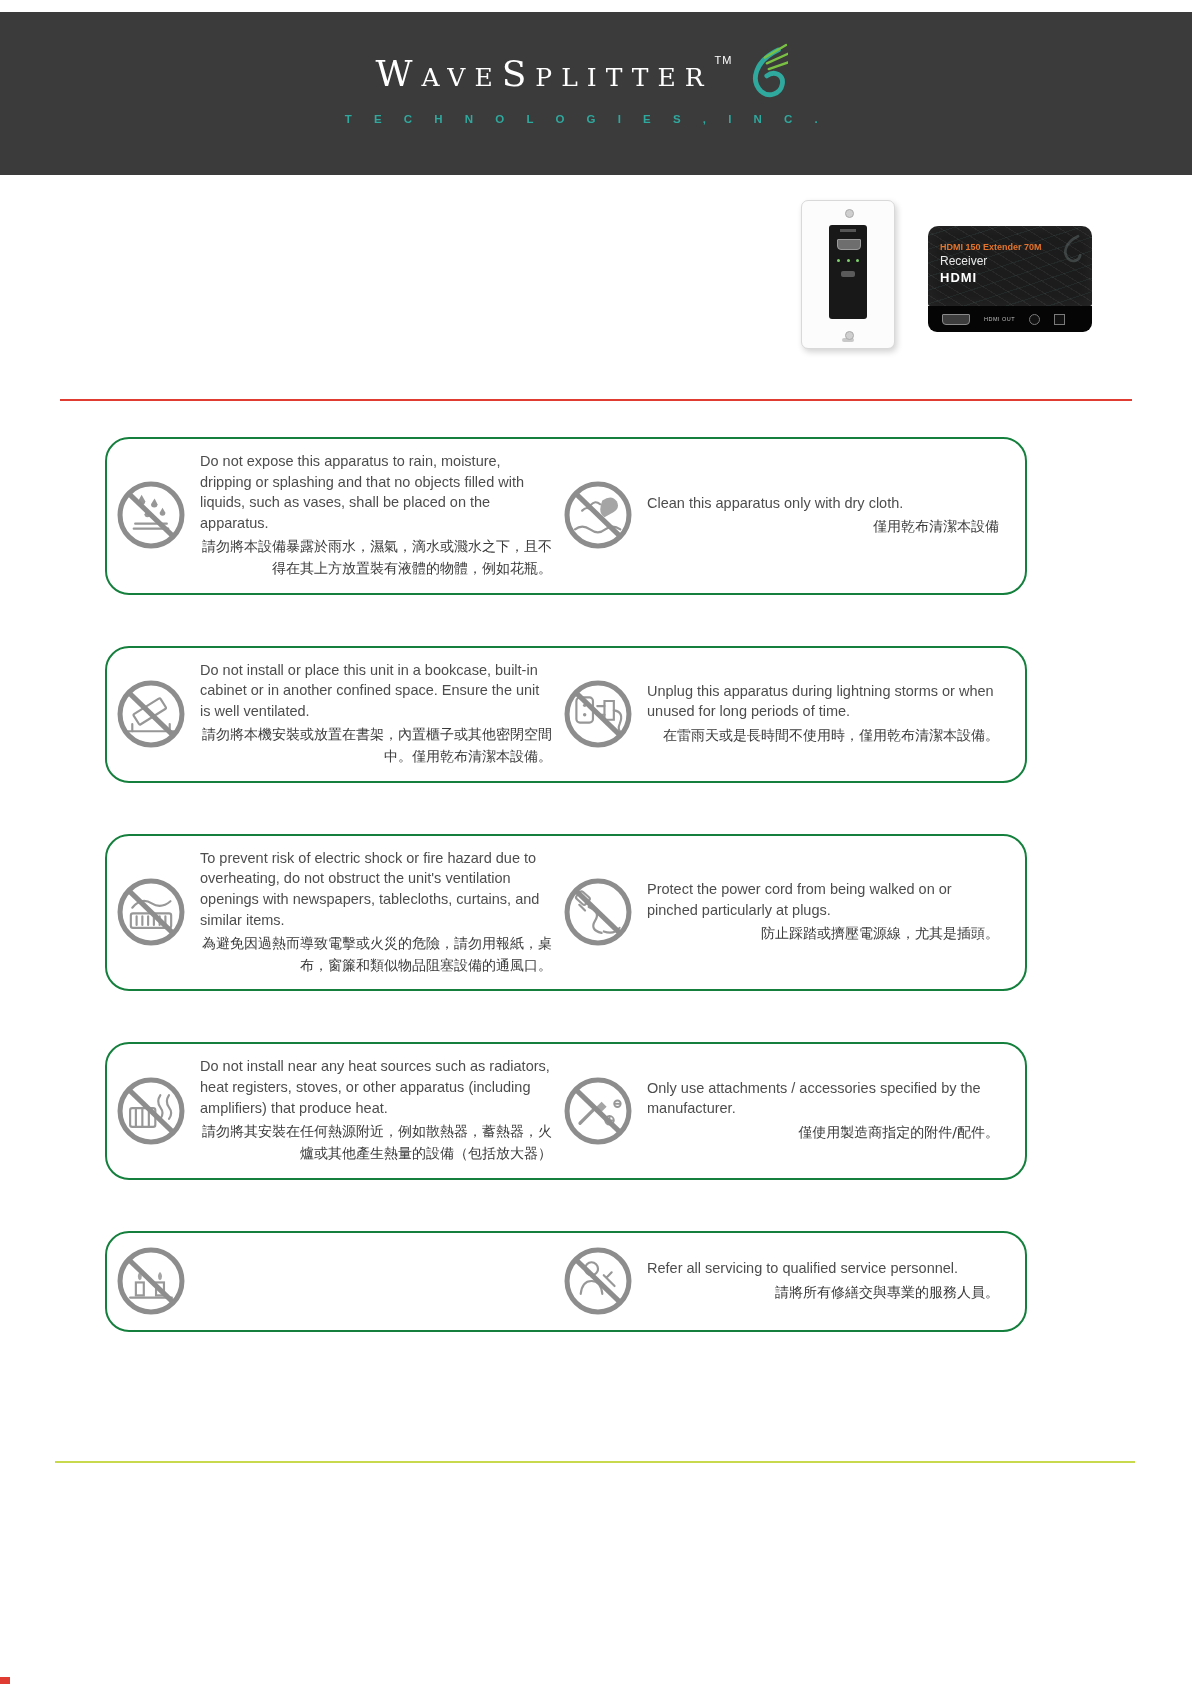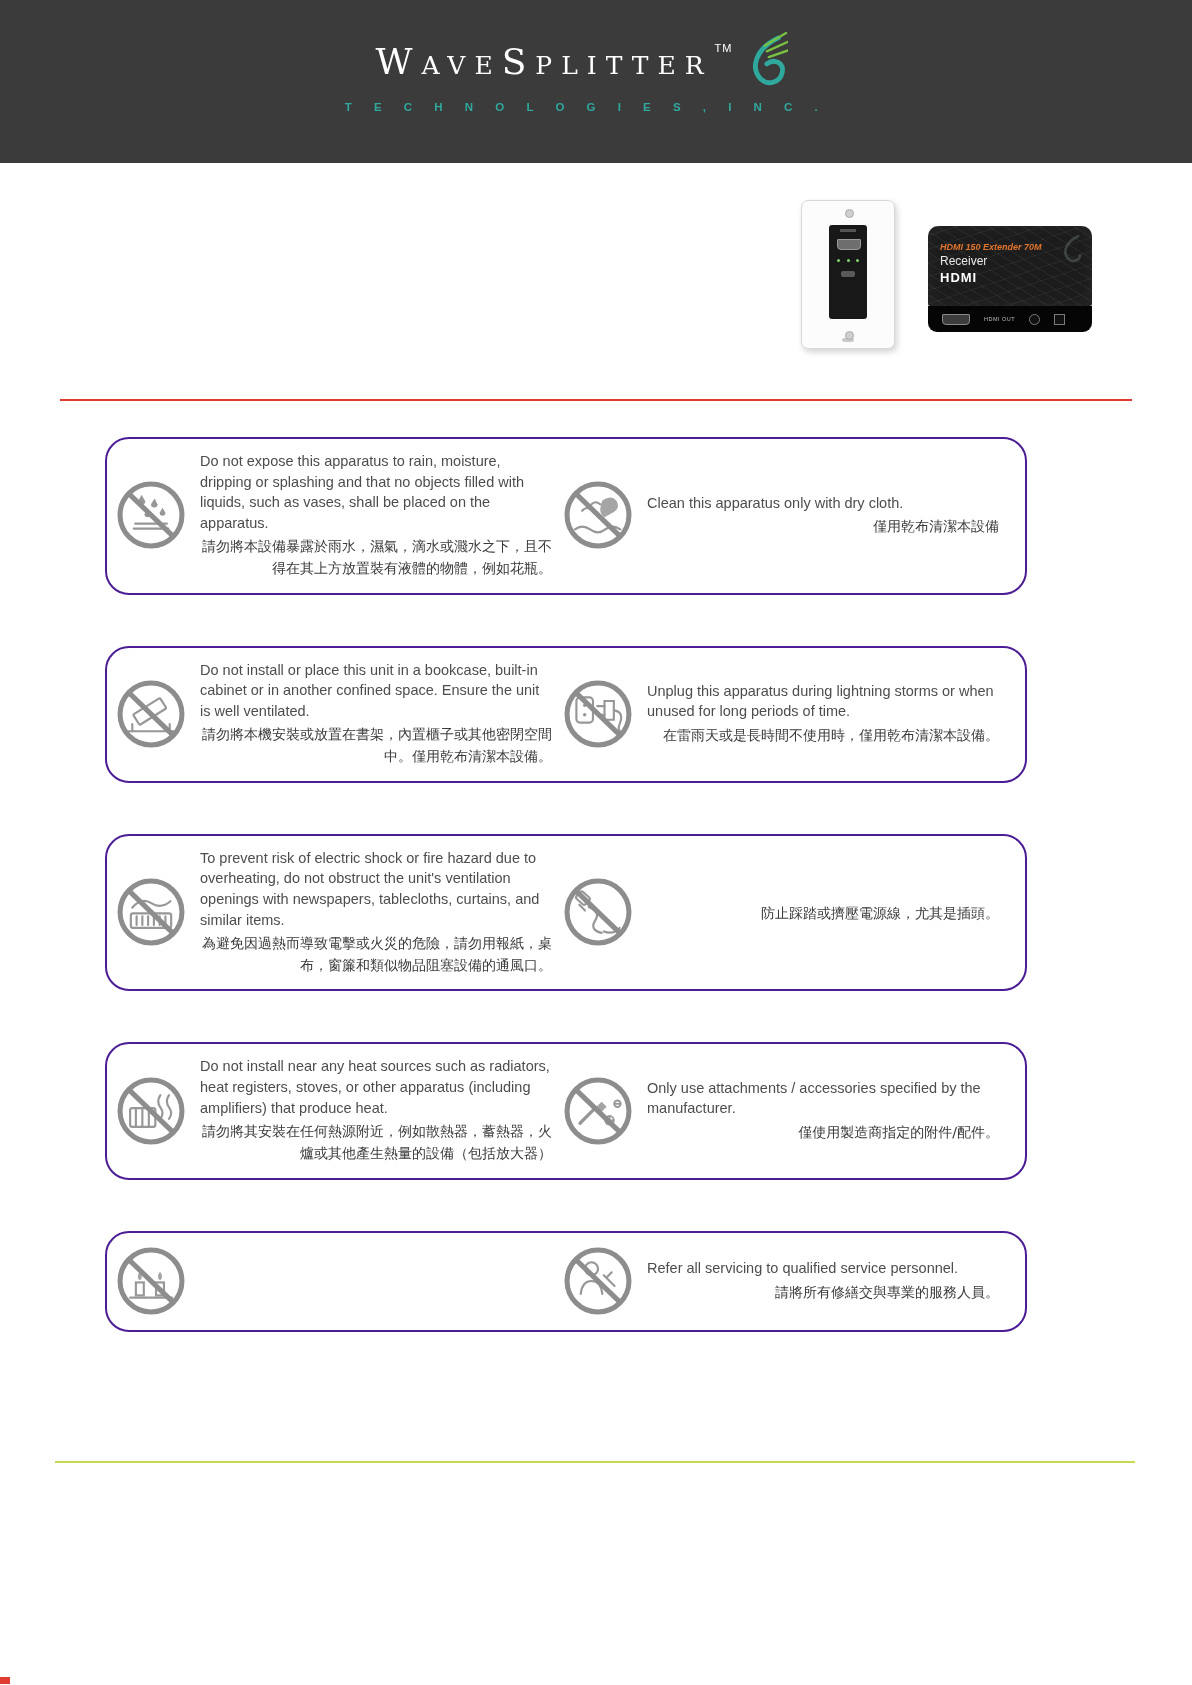--- a/index.html
+++ b/index.html
@@ -2,21 +2,21 @@
 <html><head>
 <meta charset="utf-8">
 <style>
   html,body{margin:0;padding:0;background:#ffffff;}
   .page{
     position:relative;width:1192px;height:1685px;background:#ffffff;overflow:hidden;
     font-family:"Liberation Sans", sans-serif;
   }
 
   
-  .band{position:absolute;top:0;left:0;width:1192px;height:163px;background:#3b3b3b;}
+  .band{position:absolute;top:12px;left:0;width:1192px;height:163px;background:#3b3b3b;}
   .logo{position:absolute;top:44px;left:0;width:100%;text-align:center;}
   .logo-row{display:inline-flex;align-items:flex-start;justify-content:center;position:relative;transform:translateX(-14px);}
   .brand{
     font-family:"DejaVu Serif", serif;font-variant:small-caps;
     color:#ffffff;font-size:36px;letter-spacing:9px;line-height:1;
   }
   .tm{color:#ffffff;font-size:11px;letter-spacing:1px;margin:-2px 0 0 2px;}
   .swoosh{margin:-14px 0 0 4px;}
   .brand-sub{
     color:#2fa89e;font-size:11.5px;letter-spacing:9.5px;margin-top:9px;
@@ -47,42 +47,42 @@
 
   .extender{position:absolute;left:928px;top:226px;width:164px;height:108px;}
   .ext-top{
     position:relative;height:80px;background:#1c1c1c;border-radius:10px 10px 2px 2px;
     box-shadow:inset 0 0 18px rgba(255,255,255,.05);
     background-image:
       repeating-linear-gradient(32deg, rgba(255,255,255,.05) 0 1px, transparent 1px 9px),
       repeating-linear-gradient(-18deg, rgba(120,200,190,.07) 0 1px, transparent 1px 13px);
     overflow:hidden;
   }
-  .ext-title{position:absolute;top:16px;left:12px;color:#e2742c;font-size:9px;font-weight:bold;font-style:italic;}
+  .ext-title{position:absolute;top:16px;left:12px;color:#e2742c;font-size:9px;font-weight:bold;}
   .ext-sub{position:absolute;top:28px;left:12px;color:#e9e9e9;font-size:12px;}
   .ext-hdmi{position:absolute;top:44px;left:12px;color:#ffffff;font-size:13px;font-weight:bold;letter-spacing:1px;}
   .ext-swoosh{position:absolute;top:6px;right:8px;opacity:.5;}
   .ext-front{
     position:relative;height:26px;background:#050505;border-radius:0 0 9px 9px;
     display:flex;align-items:center;gap:14px;padding:0 14px;box-sizing:border-box;
   }
   .ext-hdmi-port{width:26px;height:9px;background:#3d3d3d;border:1px solid #8a8a8a;border-radius:1px 1px 4px 4px;}
   .ext-jack{width:9px;height:9px;border-radius:50%;border:1.5px solid #7a7a7a;background:#111;}
   .ext-optical{width:9px;height:9px;border:1.5px solid #7a7a7a;background:#111;}
   .ext-port-label{color:#bdbdbd;font-size:5.5px;letter-spacing:.5px;}
 
   
   .red-rule{position:absolute;left:60px;top:399px;width:1072px;height:2px;background:#e03c31;border:none;margin:0;}
   .green-rule{position:absolute;left:55px;top:1461px;width:1080px;height:2px;background:#c9d94e;border:none;margin:0;}
   .corner-mark{position:absolute;left:0;bottom:1px;width:10px;height:7px;background:#e03c31;}
 
   
   .warnings{position:absolute;left:105px;top:437px;width:922px;}
   .warn-box{
-    display:flex;border:2px solid #4c1d95;border-radius:24px;background:#fff;
+    display:flex;border:2px solid #15803d;border-radius:24px;background:#fff;
     padding:12px 16px 13px 8px;margin-bottom:51px;min-height:92px;box-sizing:border-box;
   }
   .warn-cell{width:50%;display:flex;align-items:center;gap:13px;padding-right:10px;box-sizing:border-box;}
   .warn-icon{width:72px;height:72px;flex:0 0 auto;}
   .warn-text{flex:1;}
   .en{font-size:14.5px;color:#4d4d4d;line-height:1.42;margin:0;}
   .zh{font-size:14px;color:#3a3a3a;line-height:1.55;margin:3px 0 0;font-family:"DejaVu Sans", sans-serif;text-align:right;}
 </style>
 </head>
 <body>
@@ -296,20 +296,21 @@
           <p class="en">To prevent risk of electric shock or fire hazard due to overheating, do not obstruct the unit's ventilation openings with newspapers, tablecloths, curtains, and similar items.</p>
           <p class="zh">為避免因過熱而導致電擊或火災的危險，請勿用報紙，桌布，窗簾和類似物品阻塞設備的通風口。</p>
         </div>
       </div>
       <div class="warn-cell">
         <svg class="warn-icon" viewBox="0 0 100 100">
             <use href="#g-cord"></use>
             <use href="#g-ban"></use>
           </svg>
         <div class="warn-text">
+          <p class="en">Protect the power cord from being walked on or pinched particularly at plugs.</p>
           <p class="zh">防止踩踏或擠壓電源線，尤其是插頭。</p>
         </div>
       </div>
     </div>
 
     <div class="warn-box">
       <div class="warn-cell">
         <svg class="warn-icon" viewBox="0 0 100 100">
             <use href="#g-heat"></use>
             <use href="#g-ban"></use>

